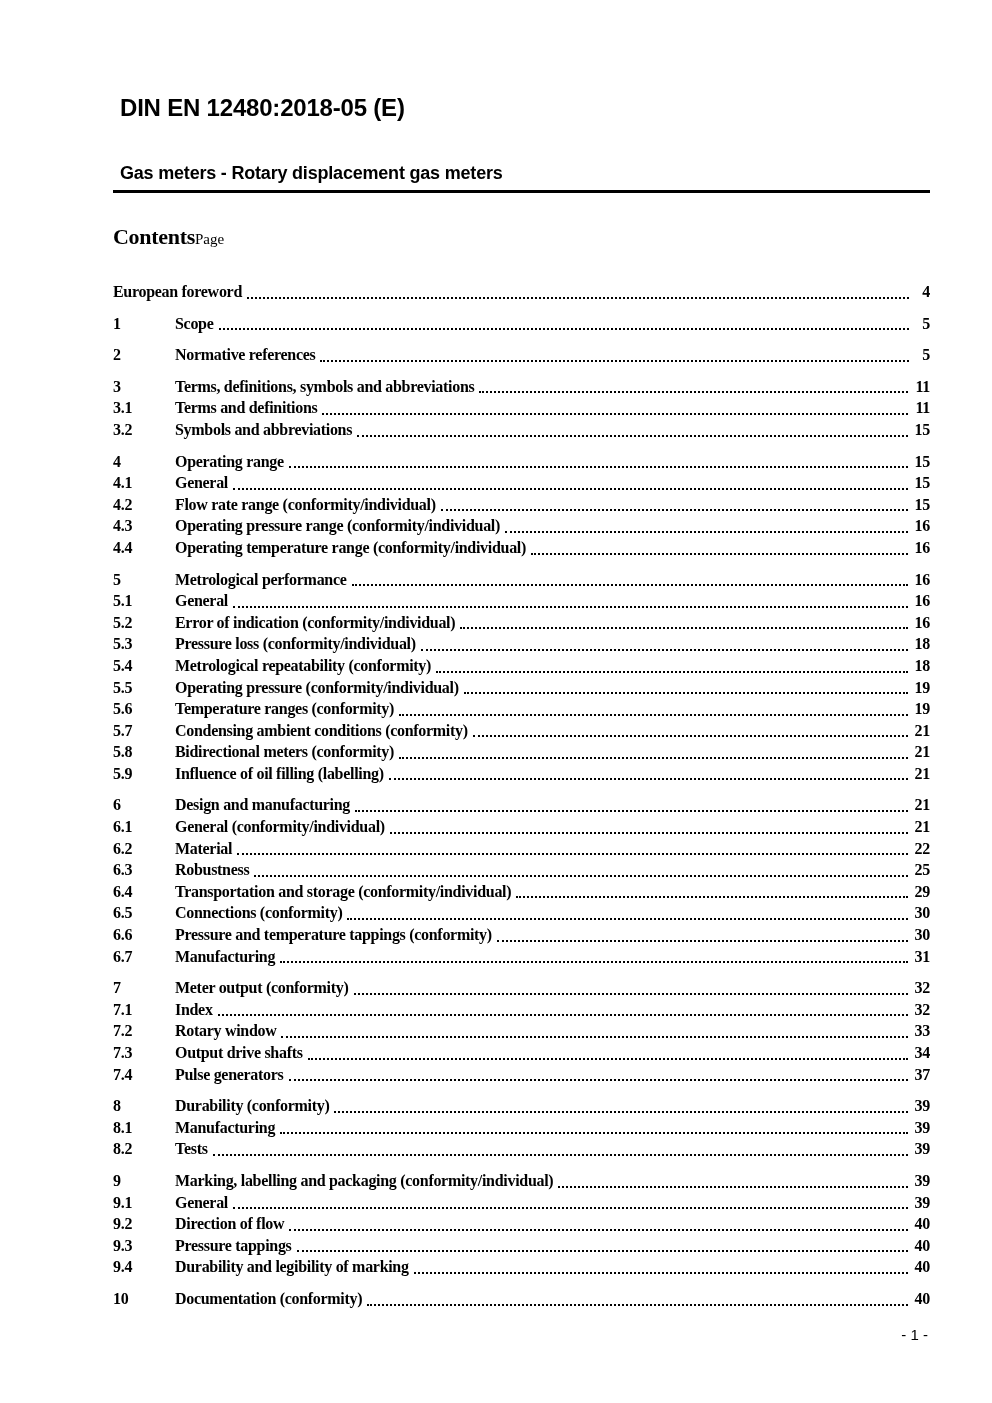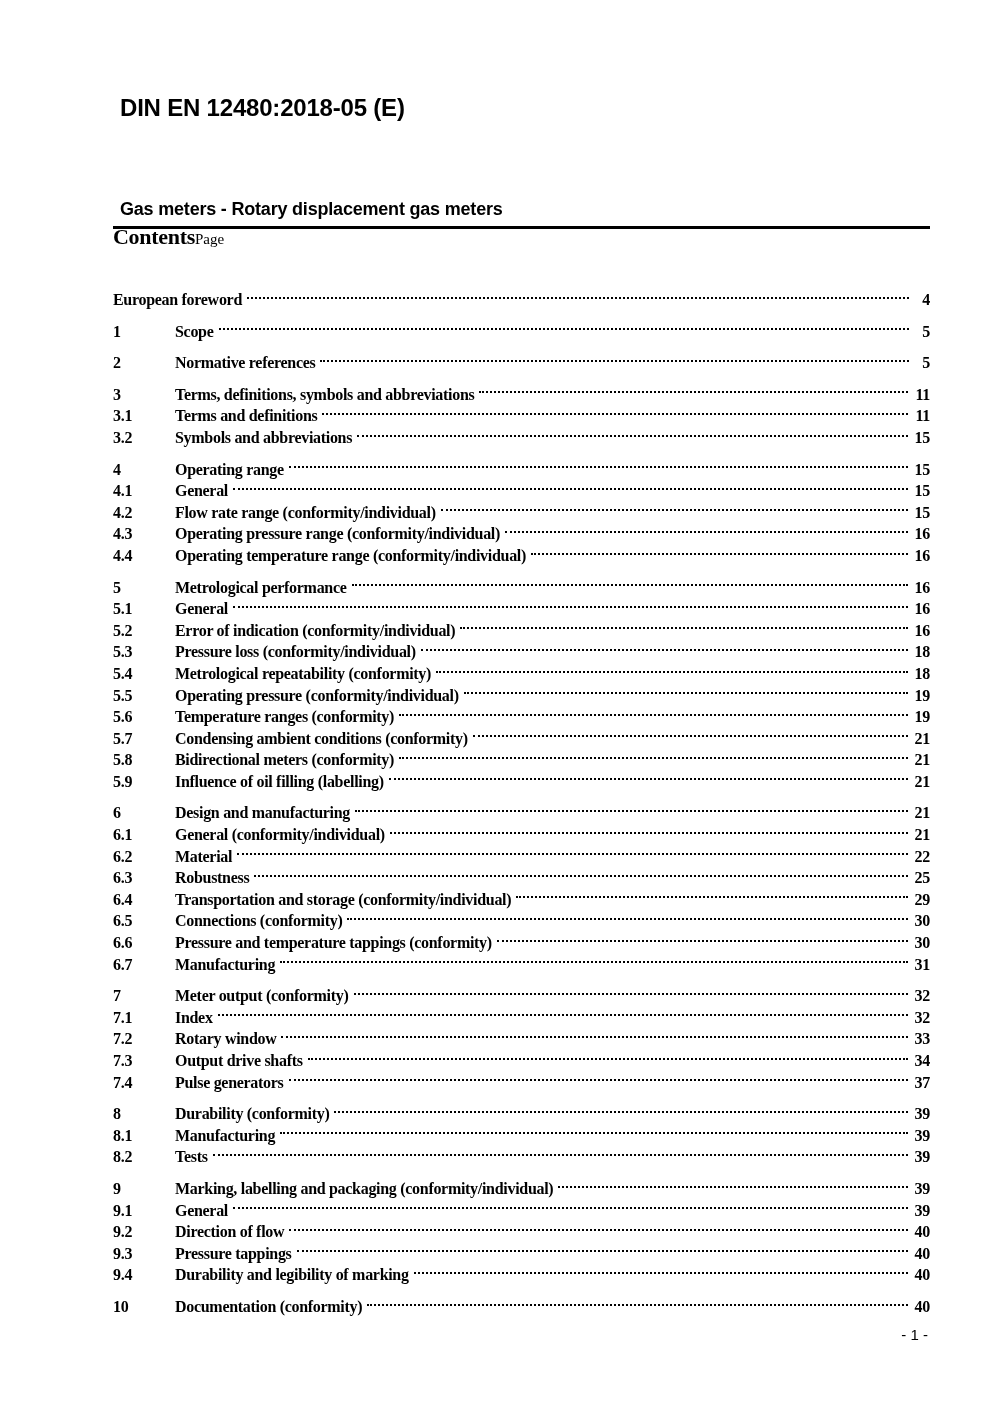--- a/index.html
+++ b/index.html
@@ -14,21 +14,20 @@
 
   .doc-title {
     position: absolute; left: 120px; top: 94px; margin: 0;
     font-family: "Liberation Sans", sans-serif;
     font-weight: bold; font-size: 24px; letter-spacing: -0.2px;
   }
   .subtitle-wrap {
     position: absolute; left: 113px; right: 62px; top: 163px;
     border-bottom: 3px solid #000;
     padding: 0 0 6px 7px;
-    margin-top: 36px;
   }
   .doc-subtitle {
     margin: 0;
     font-family: "Liberation Sans", sans-serif;
     font-weight: bold; font-size: 18px; letter-spacing: -0.2px;
   }
 
   .contents-row {
     position: absolute; left: 113px; right: 62px; top: 224px;
     display: flex; justify-content: flex-start; align-items: baseline;
@@ -38,21 +37,21 @@
 
   .toc { position: absolute; left: 113px; right: 62px; top: 281px; }
   .toc-group + .toc-group { margin-top: 10px; }
   .toc-row {
     display: flex; align-items: baseline;
     height: 21.6px; line-height: 21.6px;
     font-weight: bold; font-size: 16px; letter-spacing: -0.3px;
     white-space: nowrap;
   }
   .toc-num { flex: 0 0 62px; }
-  .toc-title { flex: 0 0 auto; margin-top: 8px; }
+  .toc-title { flex: 0 0 auto; }
   .toc-leader { flex: 1 1 auto; position: relative; align-self: stretch; min-width: 12px; }
   .toc-leader::after {
     content: ""; position: absolute; left: 5px; right: 3px; bottom: 4px;
     border-bottom: 2px dotted #000;
   }
   .toc-page { flex: 0 0 auto; text-align: right; padding-left: 4px; min-width: 18px; }
 
   .footer {
     position: absolute; top: 1326px; right: 64px;
     font-family: "Liberation Sans", sans-serif; font-size: 15px;

